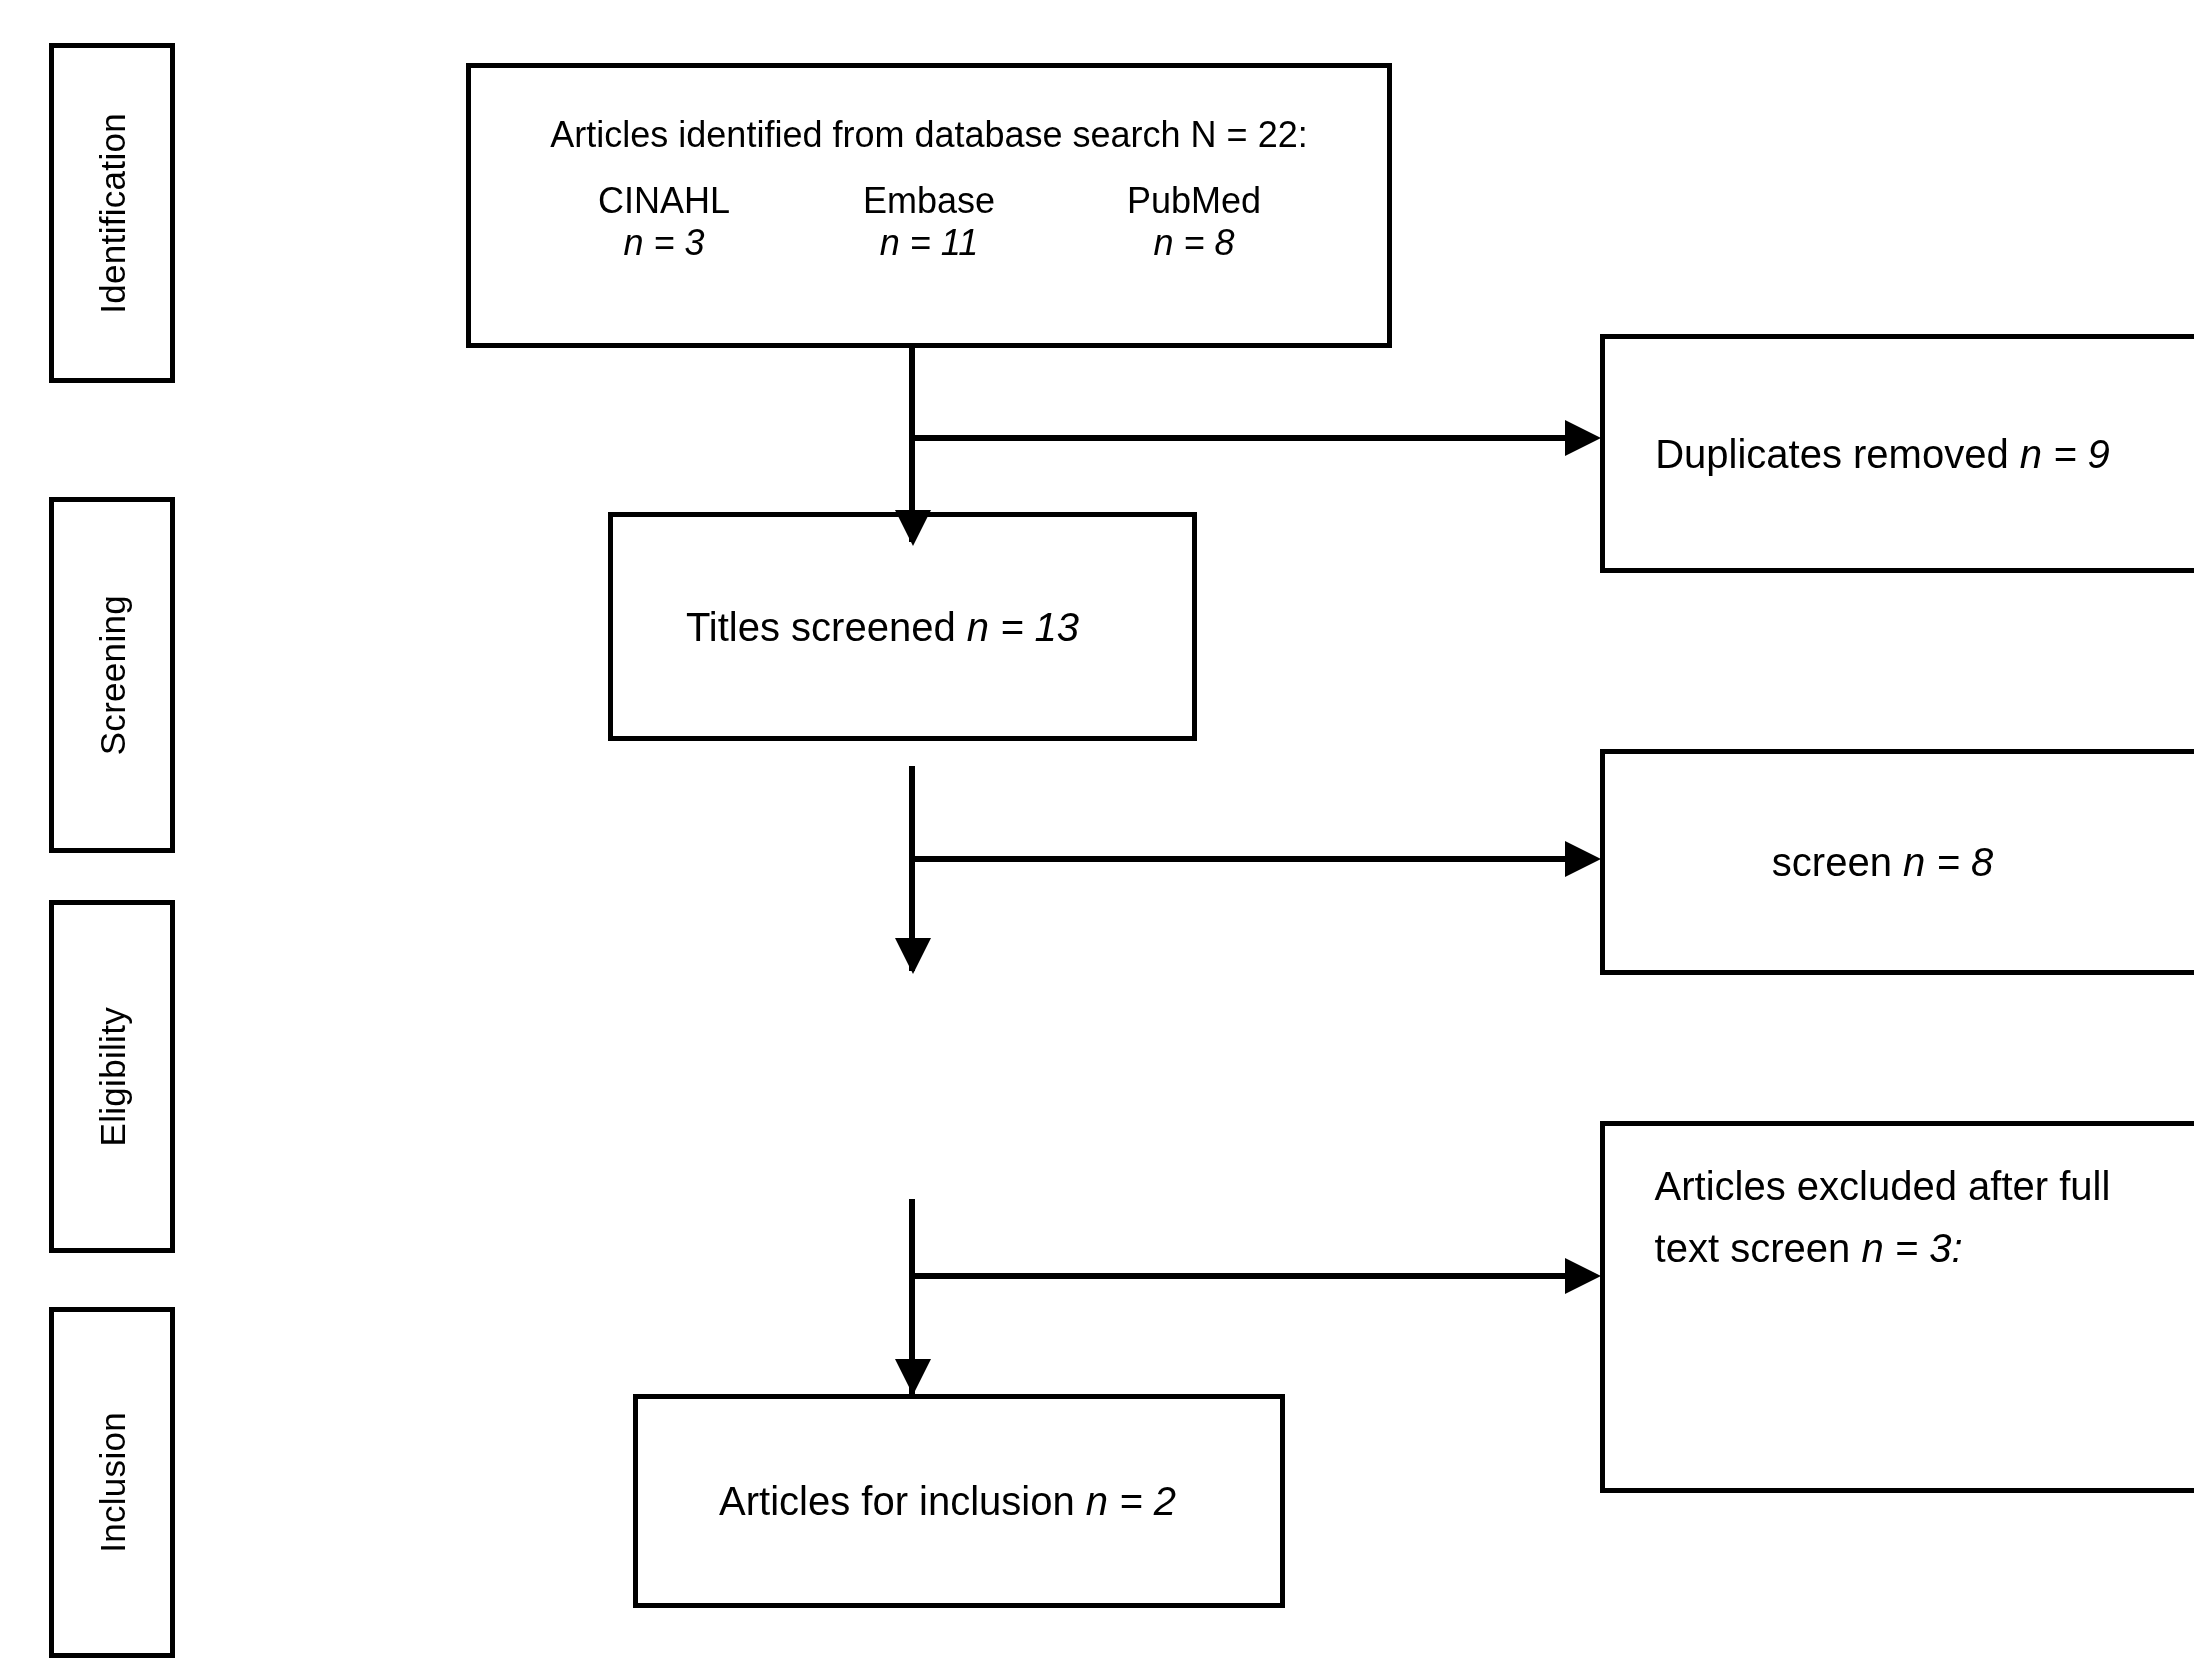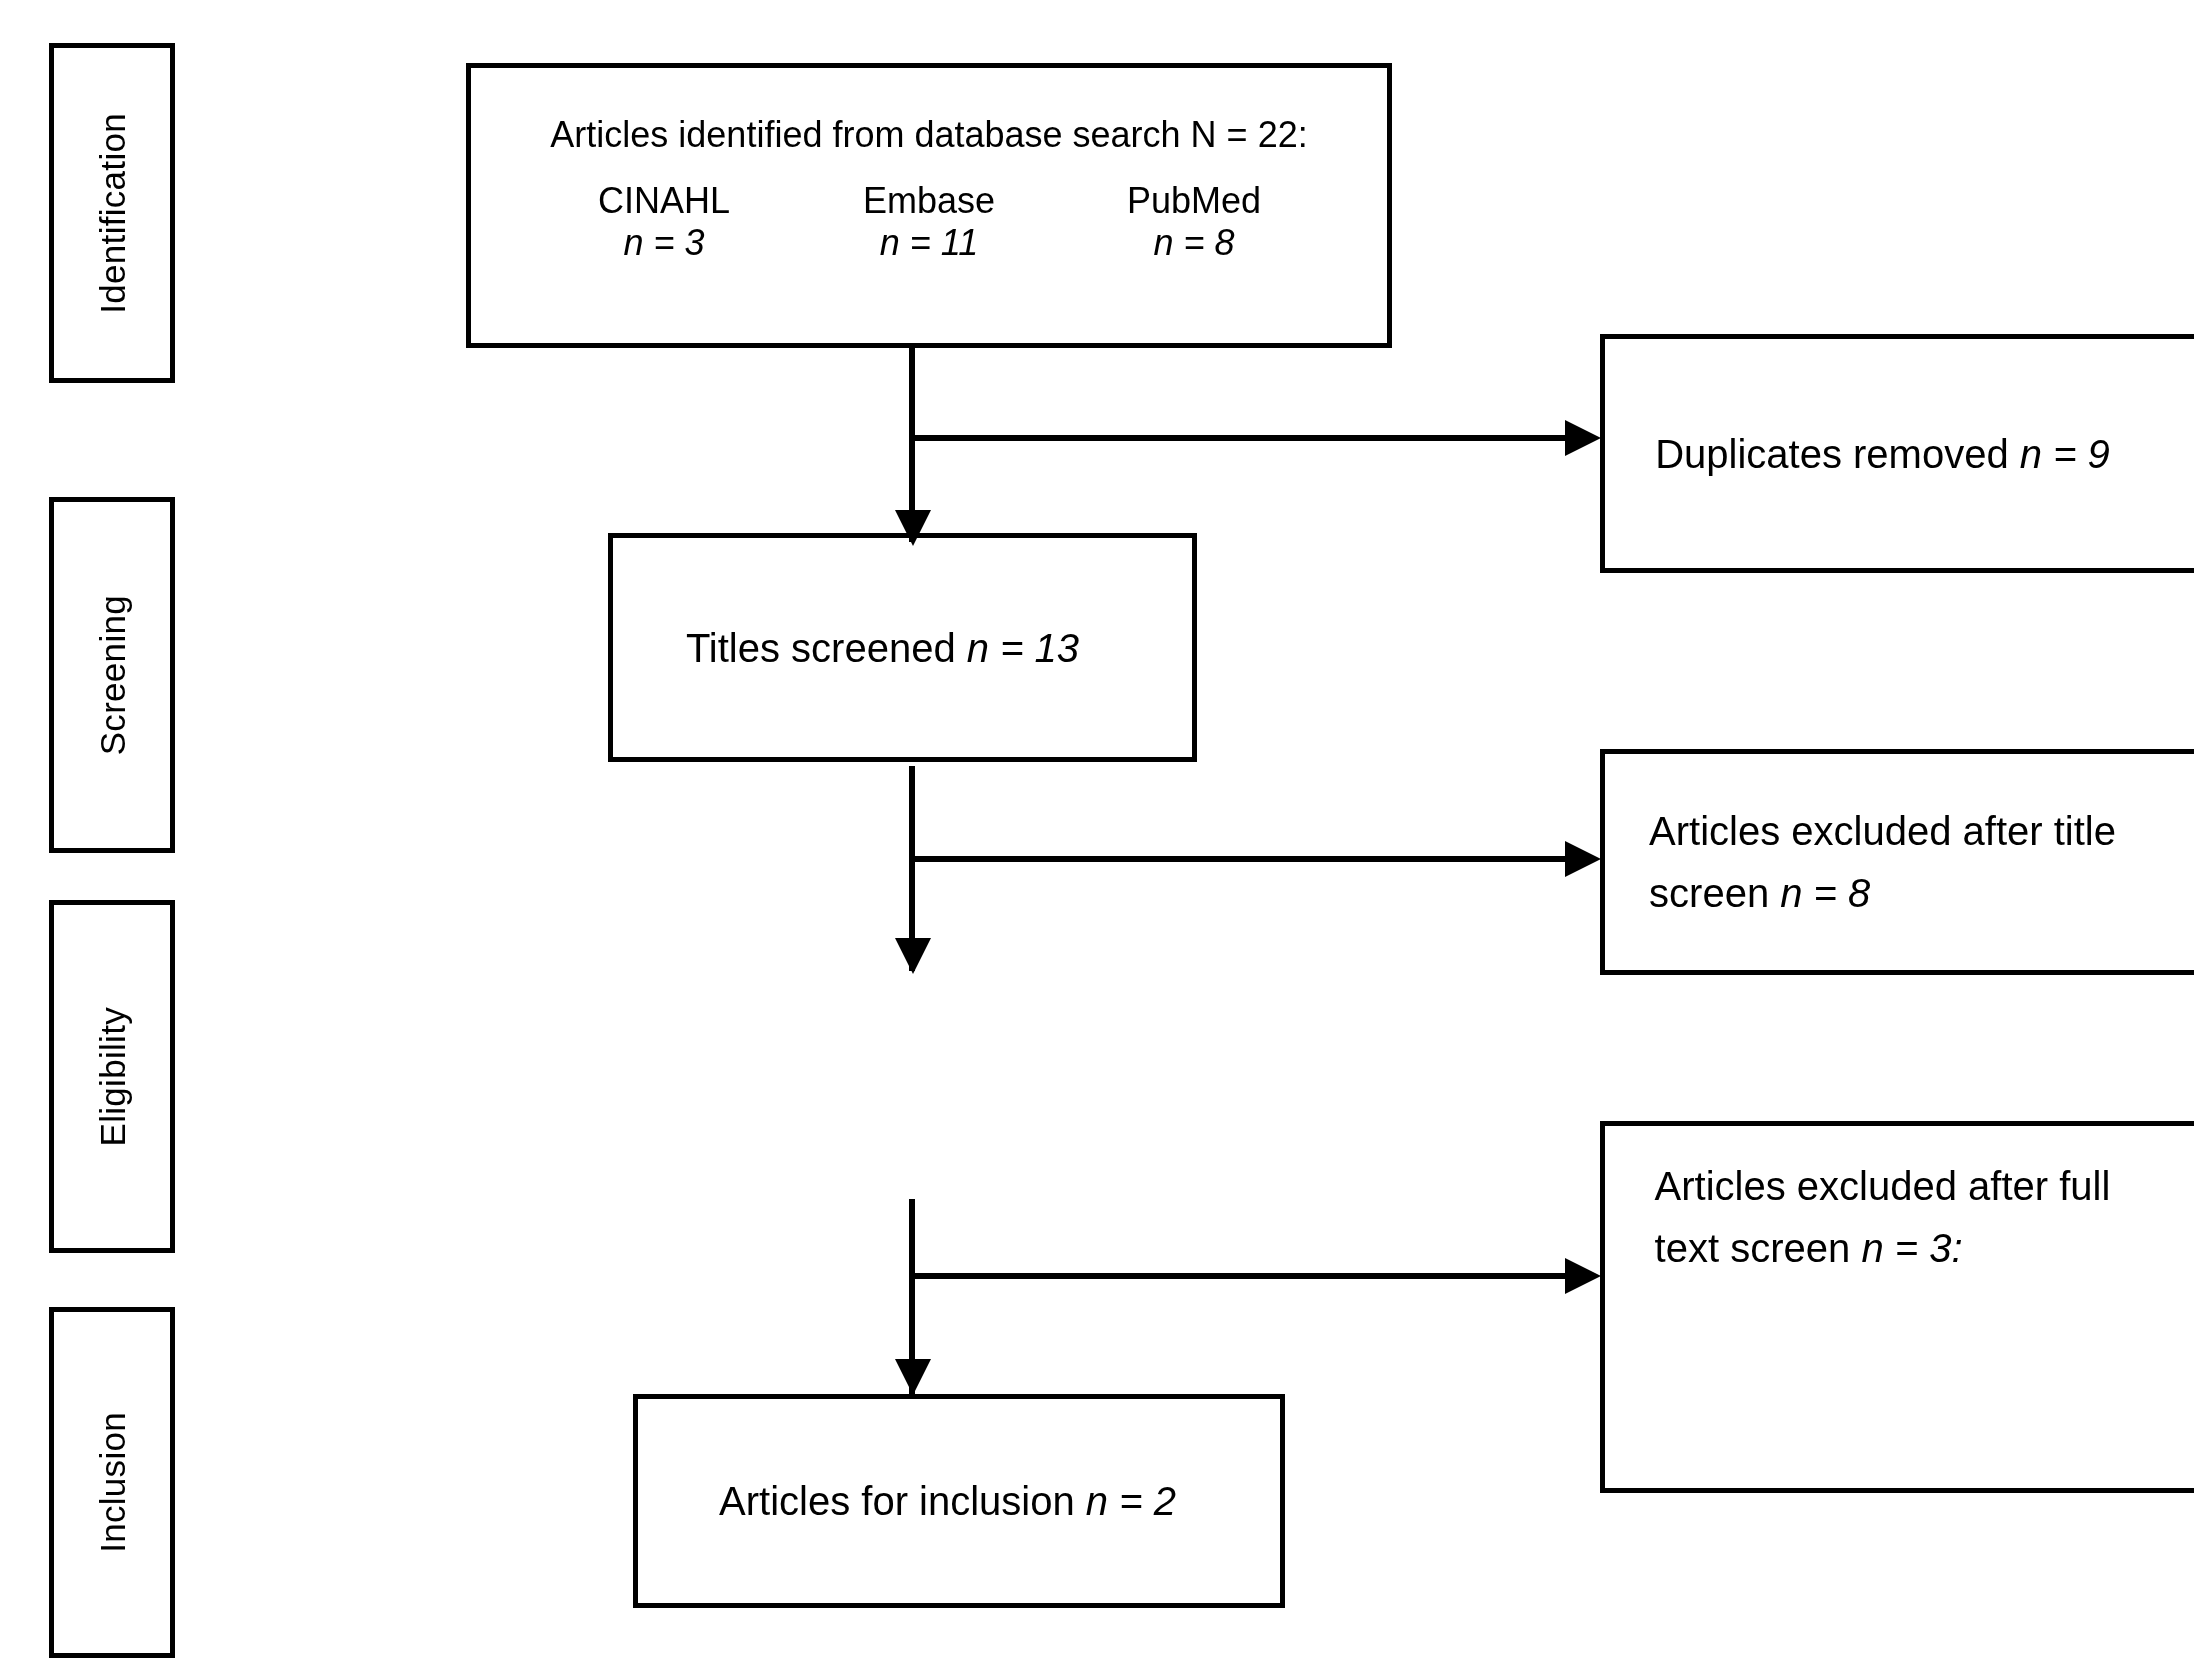--- a/index.html
+++ b/index.html
@@ -128,21 +128,21 @@
     <div class="src-grid">
       <span>CINAHL</span>
       <span>Embase</span>
       <span>PubMed</span>
       <em class="n">n = 3</em>
       <em class="n">n = 11</em>
       <em class="n">n = 8</em>
     </div>
   </div>
 
-  <div class="box" style="left:608px; top:533px; width:589px; height:229px;">
+  <div class="box" style="left:608px; top:512px; width:589px; height:229px;">
     <div class="box-text" style="margin-right:40px;">
       <span>Titles screened</span>
       <em class="n">n = 13</em>
     </div>
   </div>
 
 
   <div class="box" style="left:633px; top:1394px; width:652px; height:214px;">
     <div class="box-text" style="margin-right:23px;">
       <span>Articles for inclusion</span>
@@ -152,21 +152,20 @@
 
   <div class="box" style="left:1600px; top:334px; width:634px; height:239px;">
     <div class="box-text" style="margin-right:69px;">
       <span>Duplicates removed</span>
       <em class="n">n = 9</em>
     </div>
   </div>
 
   <div class="box" style="left:1600px; top:749px; width:634px; height:226px;">
     <div class="box-text" style="margin-right:69px;">
-      <div>Articles excluded after title</div>
       <div>
         <span>screen</span>
         <em class="n">n = 8</em>
       </div>
     </div>
   </div>
 
   <div class="box" style="left:1600px; top:1121px; width:634px; height:372px; align-items:flex-start; padding-top:29px;">
     <div class="box-text" style="margin-right:69px;">
       <div>Articles excluded after full</div>

